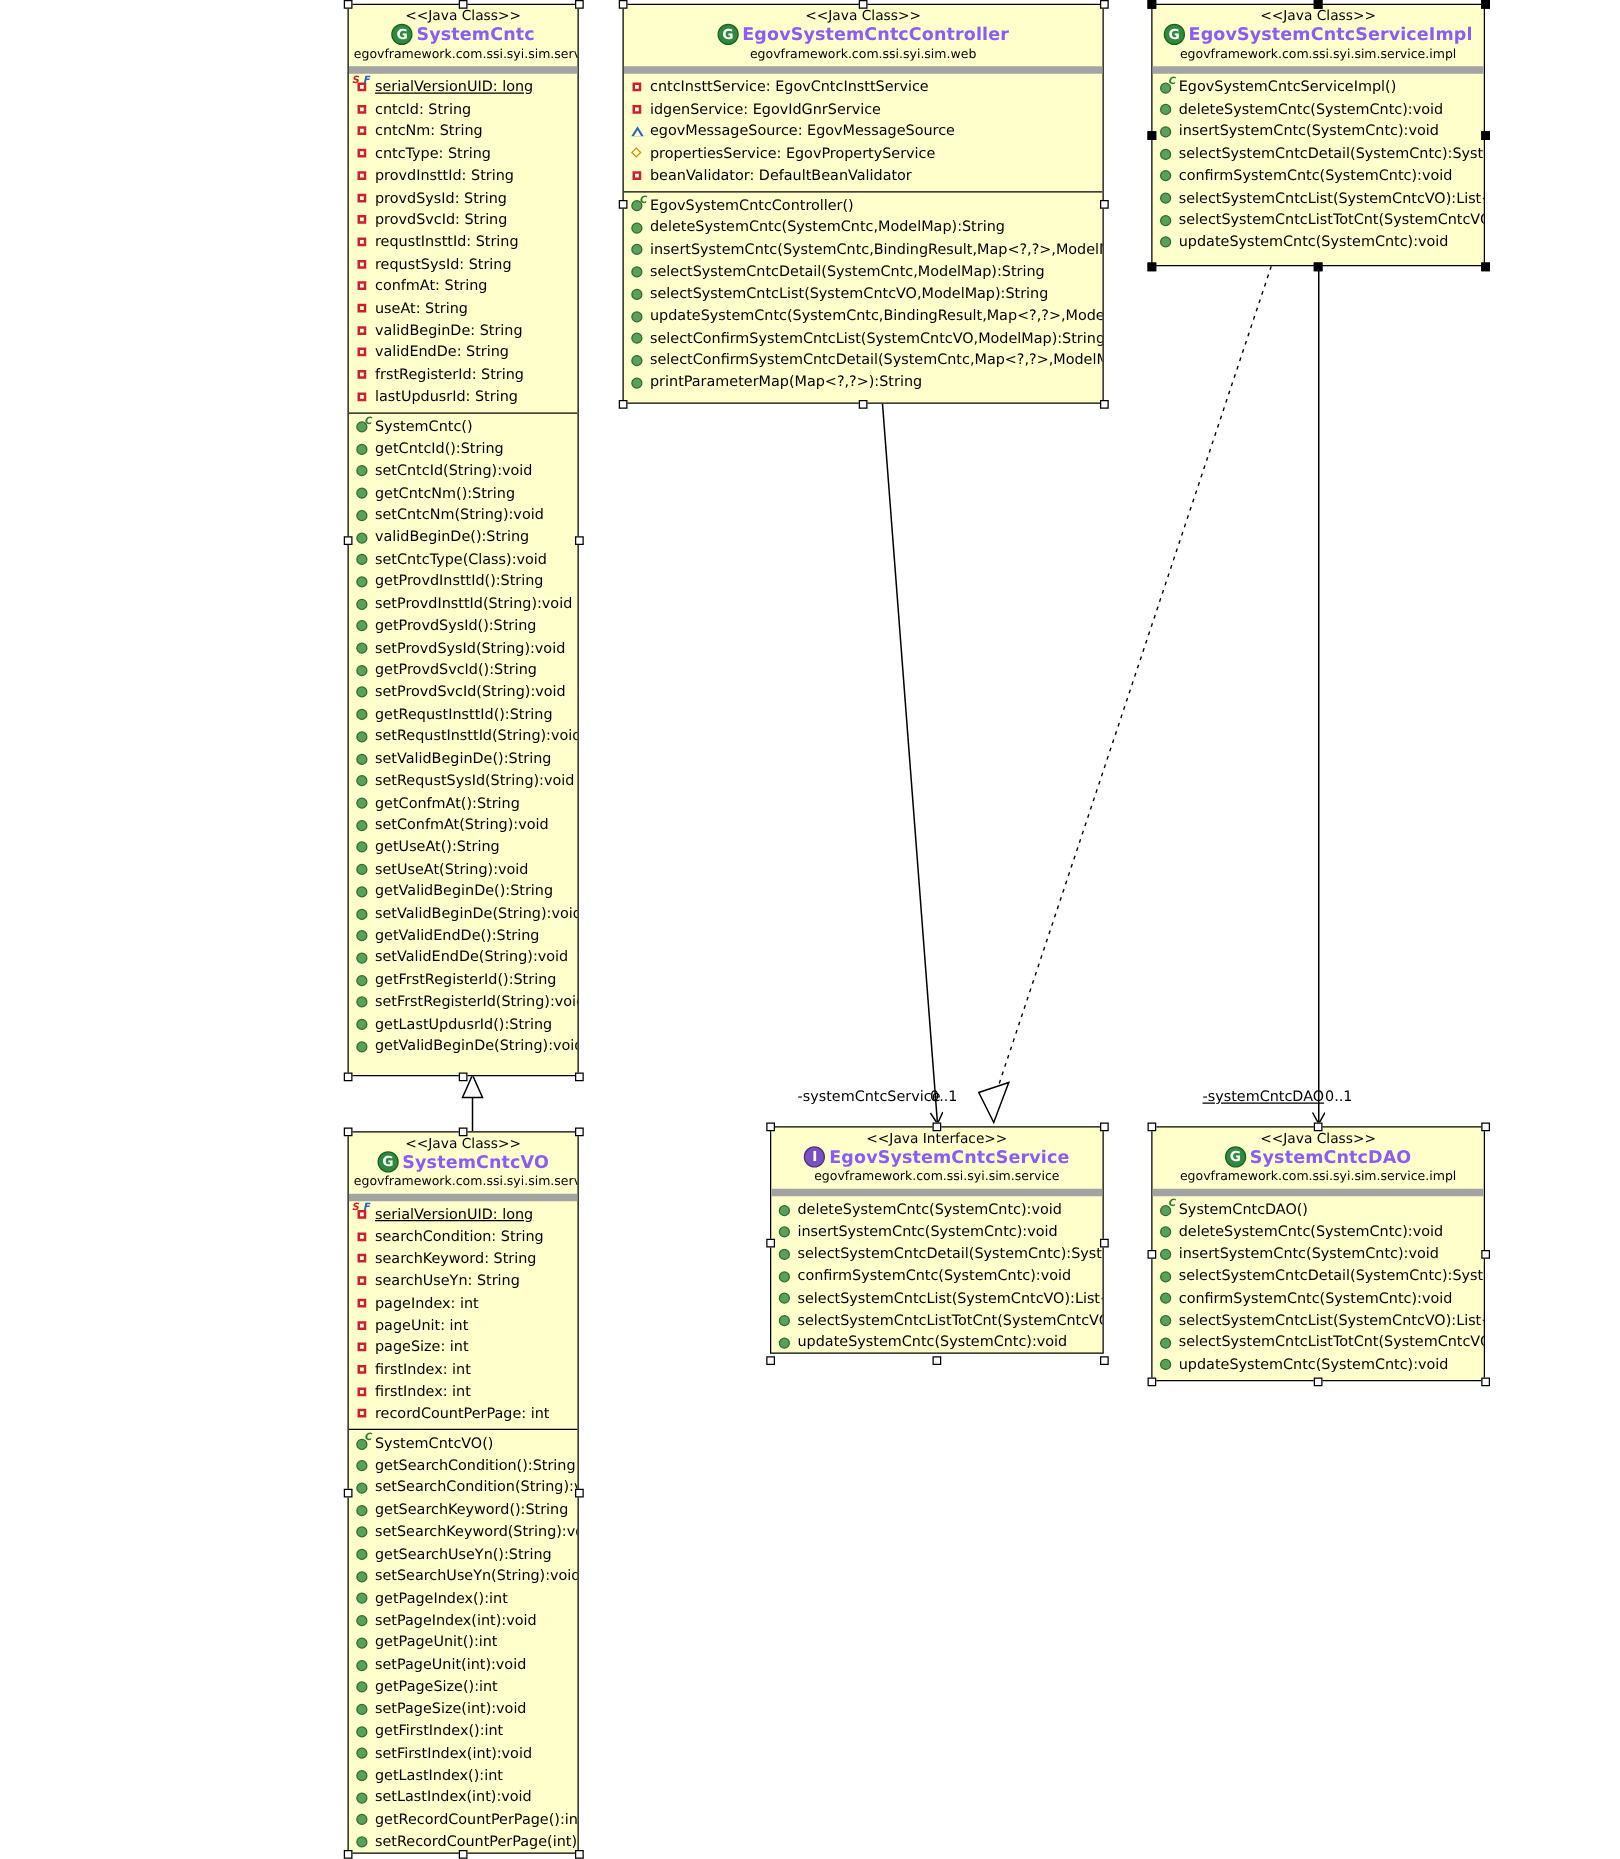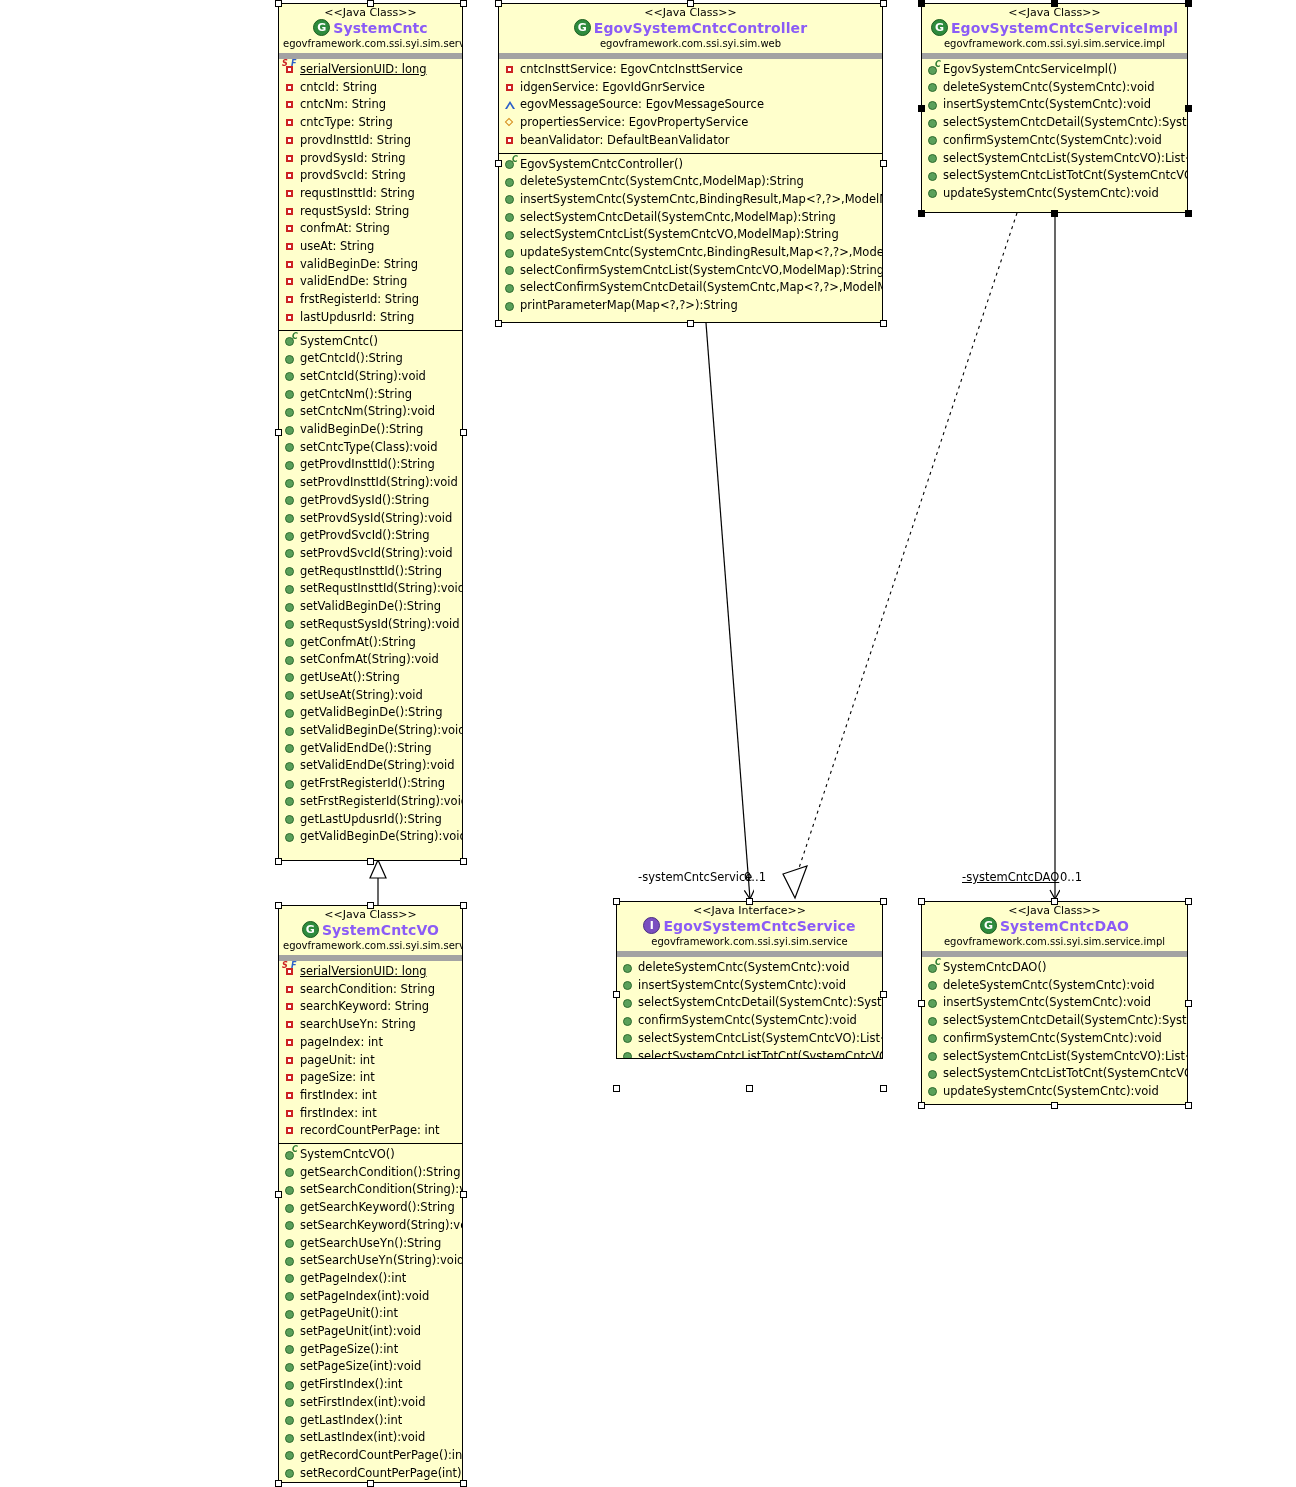--- a/index.html
+++ b/index.html
@@ -750,21 +750,21 @@
         </div>
         <div class="member">
           <span class="ico pub">
             <i class="cir"></i>
           </span>
           <span class="mtext">setRecordCountPerPage(int):void</span>
         </div>
       </div>
   </div>
 
-  <div class="uml-class" id="cls-service" style="left:616px;top:901px;width:267px;height:158px;">
+  <div class="uml-class" id="cls-service" style="left:616px;top:901px;width:267px;height:182px;">
     <div class="hdr">
       <div class="stereo">&lt;&lt;Java Interface&gt;&gt;</div>
       <div class="namerow">
         <span class="kind iface">I</span>
         <span class="cname">EgovSystemCntcService</span>
       </div>
       <div class="pkg">egovframework.com.ssi.syi.sim.service</div>
     </div>
     <div class="compartment">
         <div class="member">

